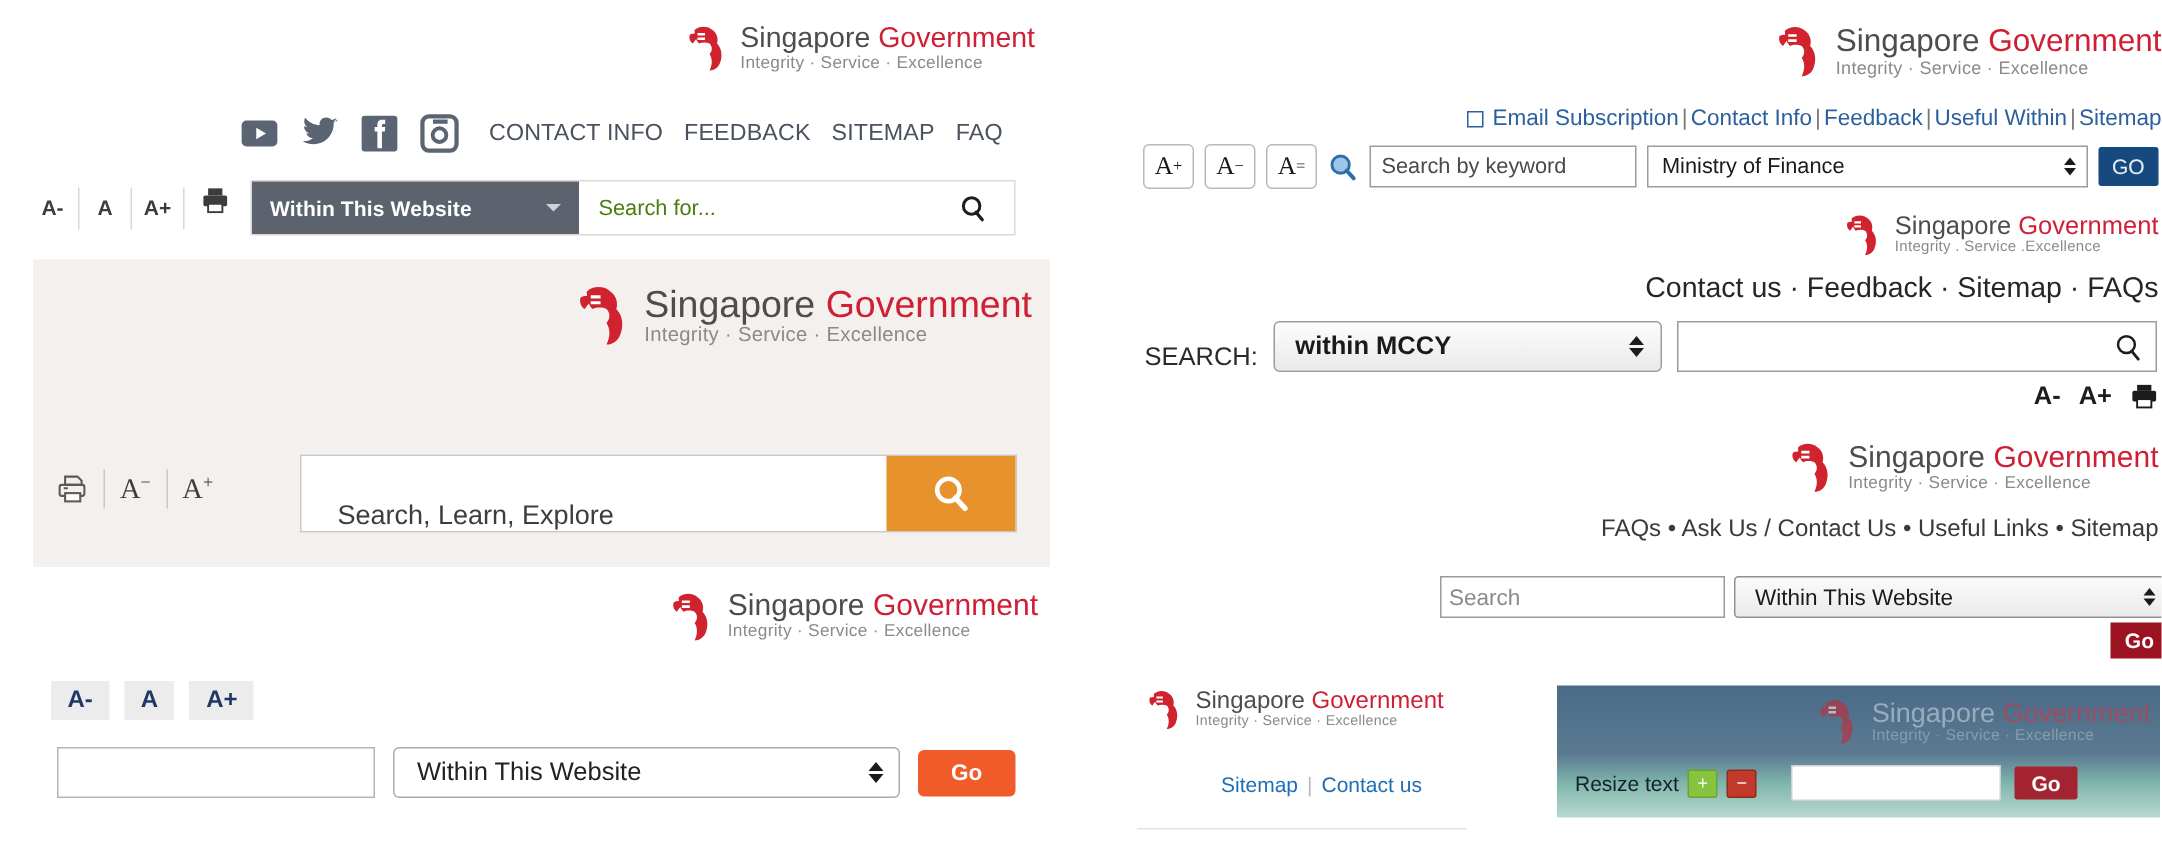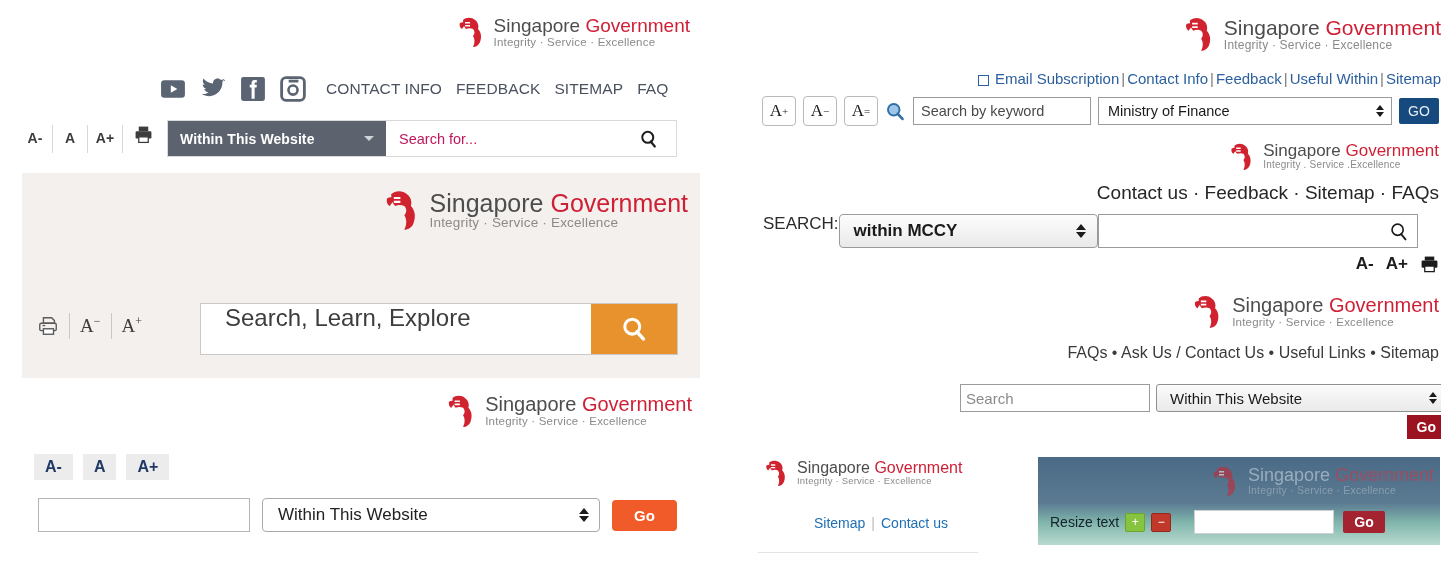--- a/index.html
+++ b/index.html
@@ -57,42 +57,42 @@
     background:#5c636e; color:#fff; font-weight:700; font-size:14px;
     display:flex; align-items:center; justify-content:space-between;
     width:218px; padding:0 12px; letter-spacing:.1px;
   }
   #p1 .caret {
     width:0;height:0;border-left:5px solid transparent;border-right:5px solid transparent;
     border-top:5px solid #cfd3d8;
   }
   #p1 .inpart {
     flex:1; display:flex; align-items:center; padding-left:13px;
-    color:#be185d; font-size:14.5px;
+    color:#4d7c0f; font-size:14.5px;
   }
   #p1 .magbtn { width:54px; display:flex; align-items:center; justify-content:center; }
 
   
   #p2 { left:22px; top:173px; width:678px; height:205px; background:#f4f0ed; }
   #p2 .crest { position:absolute; right:12px; top:16px; }
   #p2 .crest .sg-line1 { font-size:25px; }
   #p2 .crest .sg-line2 { font-size:13.5px; }
   #p2 .navline {
     position:absolute; right:12px; top:93px;
     font-size:19px; font-weight:700; color:#595959; letter-spacing:.4px; white-space:nowrap;
   }
   #p2 .ctrls { position:absolute; left:15px; top:140px; display:flex; align-items:center; gap:10px; }
   #p2 .vr { width:1px; height:26px; background:#cbc7c4; }
   #p2 .az { font-size:19px; color:#3d3d3d; font-family:"Liberation Serif", serif; }
   #p2 .az sup { font-size:12px; }
   #p2 .sbox {
     position:absolute; left:178px; top:130px; width:478px; height:52px;
     display:flex; border:1px solid #c9c9c9; background:#fff;
   }
-  #p2 .sbox .txt { flex:1; display:flex; align-items:flex-start; padding-left:24px; font-size:24px; color:#3d3d3d; }
+  #p2 .sbox .txt { flex:1; display:flex; align-items:flex-end; padding-left:24px; font-size:18px; color:#3d3d3d; }
   #p2 .sbox .go { width:86px; background:#e8922e; display:flex; align-items:center; justify-content:center; }
 
   
   #p3 { left:0; top:386px; width:700px; height:180px; }
   #p3 .crest { position:absolute; right:8px; top:8px; }
   #p3 .crest .sg-line1 { font-size:20px; }
   #p3 .crest .sg-line2 { font-size:11.5px; }
   #p3 .row { position:absolute; left:34px; top:68px; display:flex; align-items:center; }
   #p3 .fbtn {
     background:#ececec; color:#1f3864; font-weight:700; font-size:16px;
@@ -156,21 +156,21 @@
   }
 
   
   #p5 { left:745px; top:136px; width:696px; height:145px; }
   #p5 .crest { position:absolute; right:2px; top:6px; }
   #p5 .crest .sg-line1 { font-size:17px; }
   #p5 .crest .sg-line2 { font-size:10px; }
   #p5 .navline {
     position:absolute; right:2px; top:46px; font-size:19px; color:#262626; white-space:nowrap;
   }
-  #p5 .srow { position:absolute; left:18px; top:78px; display:flex; align-items:flex-start; }
+  #p5 .srow { position:absolute; left:18px; top:78px; display:flex; align-items:flex-end; gap:10px; }
   #p5 .lbl { font-size:17px; color:#2b2b2b; }
   #p5 .msel {
     width:259px; height:34px; border:1px solid #9b9b9b; border-radius:4px;
     background:linear-gradient(#fdfdfd,#e9e9e9);
     display:flex; align-items:center; justify-content:space-between; padding:0 11px 0 14px;
     font-size:17px; color:#1a1a1a; font-weight:700;
   }
   #p5 .spin { display:flex; flex-direction:column; gap:2px; }
   #p5 .spin i { width:0;height:0;border-left:5px solid transparent;border-right:5px solid transparent; }
   #p5 .spin .up { border-bottom:6px solid #1b1b1b; }

